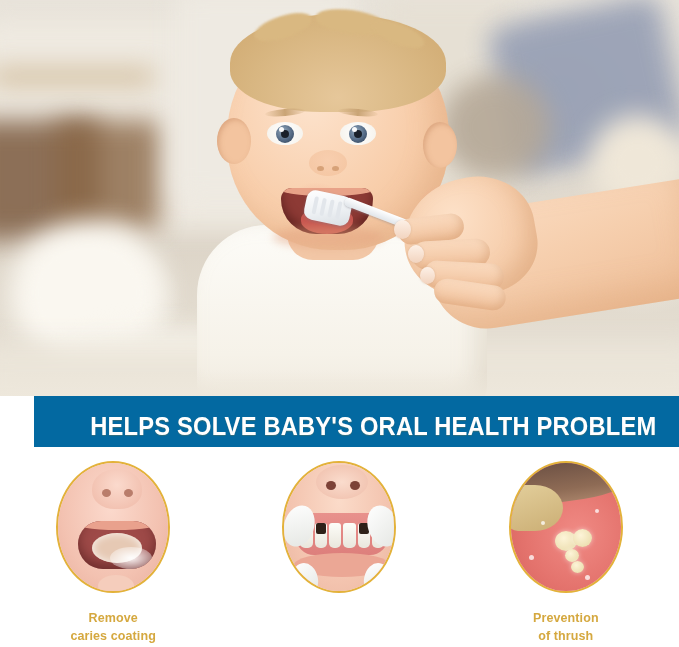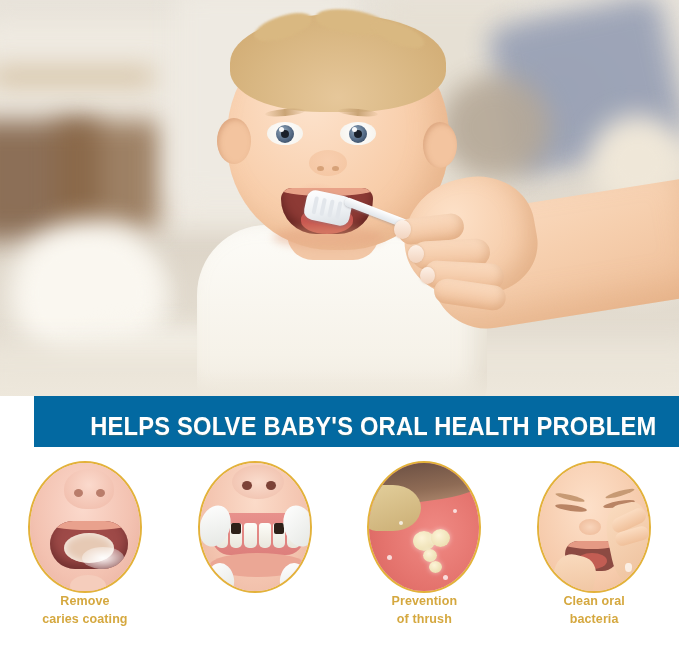--- a/index.html
+++ b/index.html
@@ -302,20 +302,21 @@
                background: linear-gradient(150deg,#fadcc0,#edbe99); border-radius: 40% 30% 45% 35%; transform: rotate(-12deg); }
   .a4 .fing4 { position: absolute; background: linear-gradient(180deg,#fbdcc1,#f0c09a); border-radius: 12px; }
   .a4 .fa { left: 72px; top: 50px; width: 36px; height: 15px; transform: rotate(-26deg); }
   .a4 .fb { left: 76px; top: 66px; width: 34px; height: 14px; transform: rotate(-16deg); }
   .a4 .hand4b { position: absolute; left: 14px; top: 92px; width: 42px; height: 46px;
                 background: linear-gradient(160deg,#fadcc0,#eec09b); border-radius: 40% 40% 30% 30%; transform: rotate(14deg); }
   .a4 .tear { position: absolute; left: 86px; top: 100px; width: 7px; height: 9px;
               background: rgba(255,255,255,.7); border-radius: 50% 50% 60% 60%; }
 
   .benefit-label {
+    margin-top: 17px;
     text-align: center;
     color: #d5a83f;
     font-family: "Liberation Sans", sans-serif;
     font-size: 12.5px;
     font-weight: 700;
     line-height: 1.42;
     letter-spacing: .1px;
   }
 </style>
 </head>
@@ -476,39 +477,15 @@
           <div class="spec s3"></div>
           <div class="spec s4"></div>
         </div>
       </div>
       <div class="benefit-label">
         <div>Prevention</div>
         <div>of thrush</div>
       </div>
     </div>
 
-    <div class="benefit">
-      <div class="circle-wrap">
-        <div class="circle-art a4">
-          <div class="brow-c bc-l"></div>
-          <div class="brow-c bc-r"></div>
-          <div class="eye-c ec-l"></div>
-          <div class="eye-c ec-r"></div>
-          <div class="nose4"></div>
-          <div class="mouth4">
-            <div class="lip4"></div>
-            <div class="tongue4"></div>
-          </div>
-          <div class="hand4"></div>
-          <div class="fing4 fa"></div>
-          <div class="fing4 fb"></div>
-          <div class="hand4b"></div>
-          <div class="tear"></div>
-        </div>
-      </div>
-      <div class="benefit-label">
-        <div>Clean oral</div>
-        <div>bacteria</div>
-      </div>
-    </div>
 
   </div>
 </div>
 
 </body></html>

